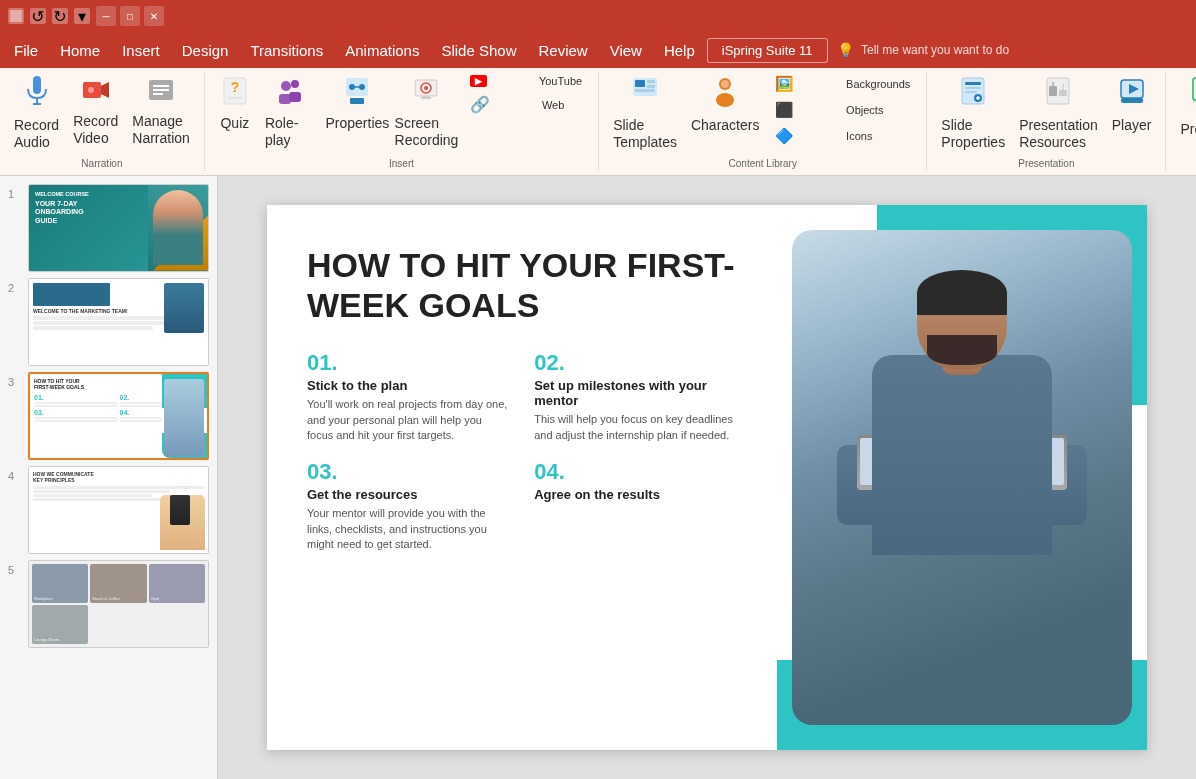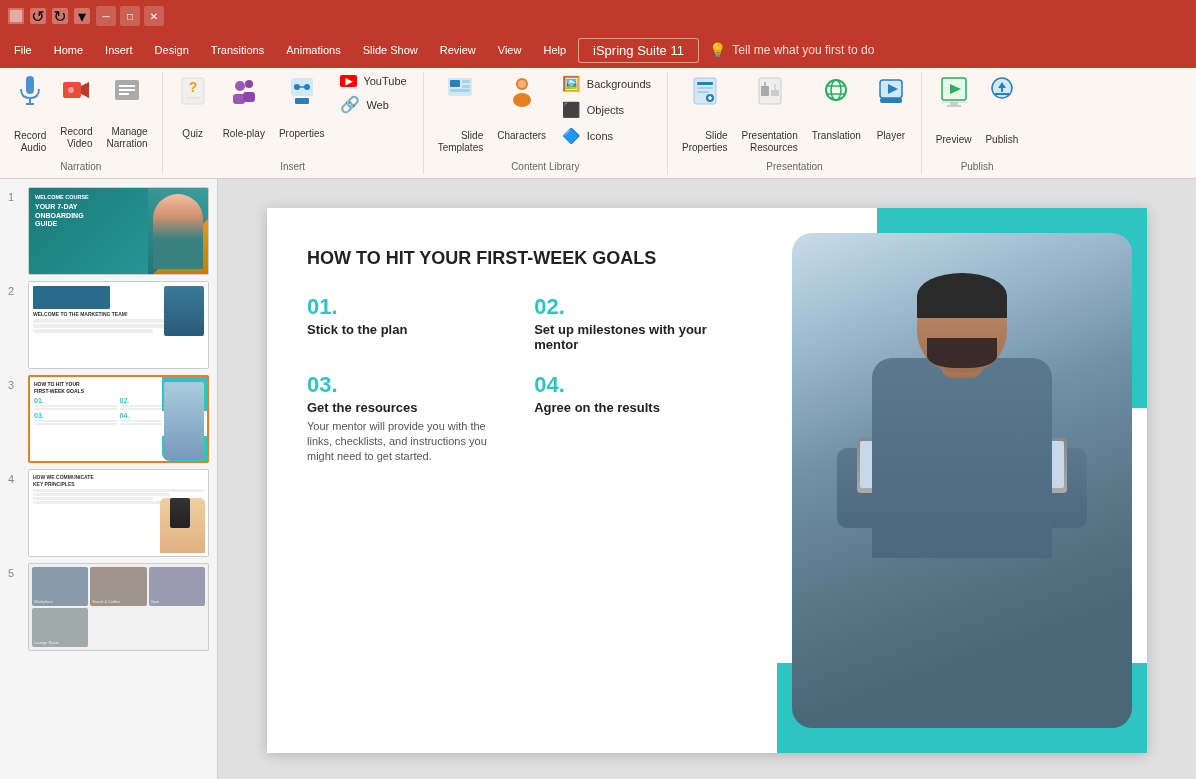--- a/index.html
+++ b/index.html
@@ -30,21 +30,21 @@
     .menu-bar {
       background: #c0392b;
       height: 36px;
       display: flex;
       align-items: center;
       padding: 0 4px;
       gap: 2px;
     }
     .menu-item {
       color: white;
-      font-size: 11px;
+      font-size: 15px;
       padding: 4px 10px;
       border-radius: 3px;
       cursor: pointer;
     }
     .ispring-tab {
       background: #c0392b;
       border: 1px solid rgba(255,255,255,0.5);
       color: white;
       font-size: 13px;
       padding: 4px 14px;
@@ -101,31 +101,31 @@
       display: flex;
       flex-direction: column;
       align-items: center;
       gap: 3px;
       padding: 4px 6px;
       border-radius: 3px;
       cursor: pointer;
       min-width: 44px;
     }
     .ribbon-btn .icon { font-size: 22px; }
-    .ribbon-btn .label { font-size: 10px; color: #333; text-align: right; line-height: 1.2; margin-top: 13px; }
+    .ribbon-btn .label { font-size: 14px; color: #333; text-align: left; line-height: 1.2; }
     .ribbon-btn-small {
       display: flex;
       flex-direction: row;
       align-items: center;
       gap: 6px;
       padding: 3px 8px;
       border-radius: 3px;
       cursor: pointer;
     }
-    .ribbon-btn-small .label { font-size: 11px; color: #333; }
+    .ribbon-btn-small .label { font-size: 11px; color: #333; margin-left: 46px; }
     .ribbon-col { display: flex; flex-direction: column; gap: 2px; justify-content: flex-start; }
 
     
     .main-area {
       display: flex;
       height: calc(779px - 32px - 36px - 108px);
       background: #e8e8e8;
     }
 
     
@@ -191,21 +191,21 @@
       width: 58%;
       padding: 40px 40px 30px 40px;
       display: flex;
       flex-direction: column;
     }
     .slide-right {
       width: 42%;
       position: relative;
     }
 
-    .slide-heading { font-size: 18px; font-weight: 800; color: #222; line-height: 1.2; margin-bottom: 24px; }
+    .slide-heading { font-size: 34px; font-weight: 800; color: #222; line-height: 1.2; margin-bottom: 24px; }
     .goals-grid { display: grid; grid-template-columns: 1fr 1fr; gap: 16px 24px; }
     .goal-item {}
     .goal-num { font-size: 22px; font-weight: 700; color: #2ec4c4; margin-bottom: 2px; }
     .goal-title { font-size: 13px; font-weight: 700; color: #222; margin-bottom: 4px; }
     .goal-desc { font-size: 11px; color: #555; line-height: 1.4; }
 
     
     .icon-microphone { color: #4a90d9; }
 
     .slide-panel-scroll::-webkit-scrollbar { width: 4px; }
@@ -239,21 +239,21 @@
   <div class="menu-item">Design</div>
   <div class="menu-item">Transitions</div>
   <div class="menu-item">Animations</div>
   <div class="menu-item">Slide Show</div>
   <div class="menu-item">Review</div>
   <div class="menu-item">View</div>
   <div class="menu-item">Help</div>
   <div class="ispring-tab">iSpring Suite 11</div>
   <div class="search-box">
     <span class="search-icon-menu">💡</span>
-    <span>Tell me what you first to do</span>
+    <span>Tell me want you want to do</span>
   </div>
 </div>
 
 <div class="ribbon">
 
   <div class="ribbon-section">
     <div class="ribbon-section-content">
       <div class="ribbon-btn">
         <span class="icon icon-microphone">
           <svg width="24" height="32" viewBox="0 0 24 32">
@@ -317,20 +317,32 @@
         <span class="icon">
           <svg width="26" height="30" viewBox="0 0 26 30">
               <rect x="2" y="2" width="22" height="18" rx="2" fill="#d0e8f8"></rect>
               <circle cx="8" cy="11" r="3" fill="#2980b9"></circle>
               <circle cx="18" cy="11" r="3" fill="#2980b9"></circle>
               <path d="M8 11 L18 11" stroke="#2980b9" stroke-width="1.5"></path>
               <rect x="6" y="22" width="14" height="6" rx="1" fill="#2980b9"></rect>
             </svg>
         </span>
         <span class="label">Properties</span>
+      </div>
+      <div class="ribbon-btn">
+        <span class="icon">
+          <svg width="26" height="30" viewBox="0 0 26 30">
+              <rect x="2" y="4" width="22" height="16" rx="2" fill="#eee" stroke="#ccc"></rect>
+              <circle cx="13" cy="12" r="5" fill="none" stroke="#e74c3c" stroke-width="1.5"></circle>
+              <circle cx="13" cy="12" r="2" fill="#e74c3c"></circle>
+              <line x1="8" y1="22" x2="18" y2="22" stroke="#ccc" stroke-width="2"></line>
+              <rect x="10" y="20" width="6" height="3" fill="#ccc"></rect>
+            </svg>
+        </span>
+        <span class="label">Screen<br>Recording</span>
       </div>
       <div class="ribbon-col">
         <div class="ribbon-btn-small">
           <span style="display:inline-flex;align-items:center;gap:3px;">
             <span style="background:#ff0000;color:white;font-size:9px;padding:1px 5px;border-radius:2px;font-weight:bold;">▶</span>
           </span>
           <span class="label">YouTube</span>
         </div>
         <div class="ribbon-btn-small">
           <span style="color:#3498db;font-size:16px;">🔗</span>
@@ -403,31 +415,20 @@
         <span class="icon">
           <svg width="26" height="32" viewBox="0 0 26 32">
               <rect x="2" y="2" width="22" height="26" rx="2" fill="#eee" stroke="#ccc"></rect>
               <rect x="4" y="10" width="8" height="10" rx="1" fill="#aaa"></rect>
               <rect x="14" y="14" width="8" height="6" rx="1" fill="#ccc"></rect>
               <line x1="8" y1="6" x2="8" y2="10" stroke="#aaa" stroke-width="1.5"></line>
               <line x1="18" y1="8" x2="18" y2="14" stroke="#ccc" stroke-width="1.5"></line>
             </svg>
         </span>
         <span class="label">Presentation<br>Resources</span>
-      </div>
-      <div class="ribbon-btn">
-        <span class="icon">
-          <svg width="26" height="32" viewBox="0 0 26 32">
-              <circle cx="13" cy="14" r="10" fill="none" stroke="#27ae60" stroke-width="2"></circle>
-              <ellipse cx="13" cy="14" rx="5" ry="10" fill="none" stroke="#27ae60" stroke-width="1.5"></ellipse>
-              <line x1="3" y1="10" x2="23" y2="10" stroke="#27ae60" stroke-width="1.5"></line>
-              <line x1="3" y1="18" x2="23" y2="18" stroke="#27ae60" stroke-width="1.5"></line>
-            </svg>
-        </span>
-        <span class="label">Translation</span>
       </div>
       <div class="ribbon-btn">
         <span class="icon">
           <svg width="26" height="32" viewBox="0 0 26 32">
               <rect x="2" y="4" width="22" height="18" rx="3" fill="#d0e8f8" stroke="#2980b9" stroke-width="1.5"></rect>
               <polygon points="10,8 20,13 10,18" fill="#2980b9"></polygon>
               <rect x="2" y="22" width="22" height="5" rx="2" fill="#2980b9"></rect>
             </svg>
         </span>
         <span class="label">Player</span>
@@ -576,25 +577,27 @@
       <div class="slide-content">
 
         <div class="slide-left">
           <h1 class="slide-heading">HOW TO HIT YOUR FIRST-WEEK GOALS</h1>
 
           <div class="goals-grid">
 
             <div class="goal-item">
               <div class="goal-num">01.</div>
               <div class="goal-title">Stick to the plan</div>
+              <div class="goal-desc">You'll work on real projects from day one, and your personal plan will help you focus and hit your first targets.</div>
             </div>
 
             <div class="goal-item">
               <div class="goal-num">02.</div>
               <div class="goal-title">Set up milestones with your mentor</div>
+              <div class="goal-desc">This will help you focus on key deadlines and adjust the internship plan if needed.</div>
             </div>
 
             <div class="goal-item">
               <div class="goal-num">03.</div>
               <div class="goal-title">Get the resources</div>
               <div class="goal-desc">Your mentor will provide you with the links, checklists, and instructions you might need to get started.</div>
             </div>
 
             <div class="goal-item">
               <div class="goal-num">04.</div>

